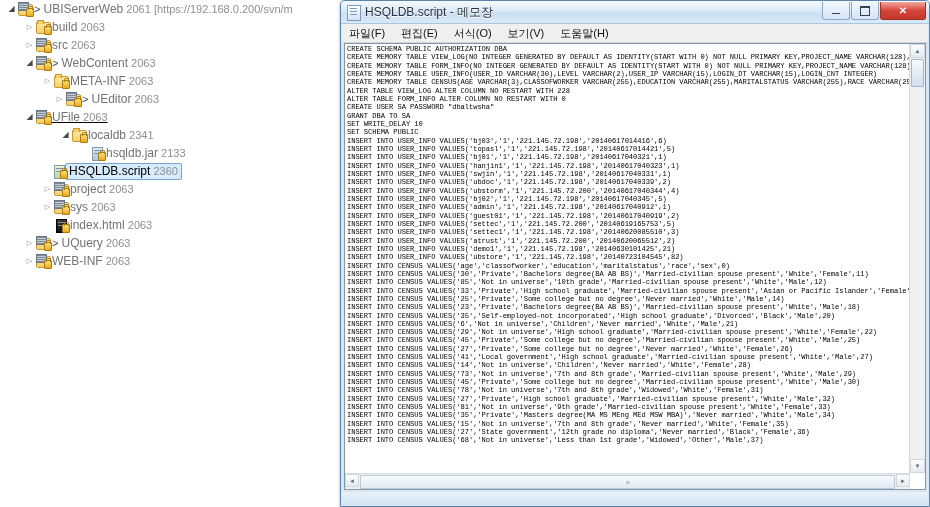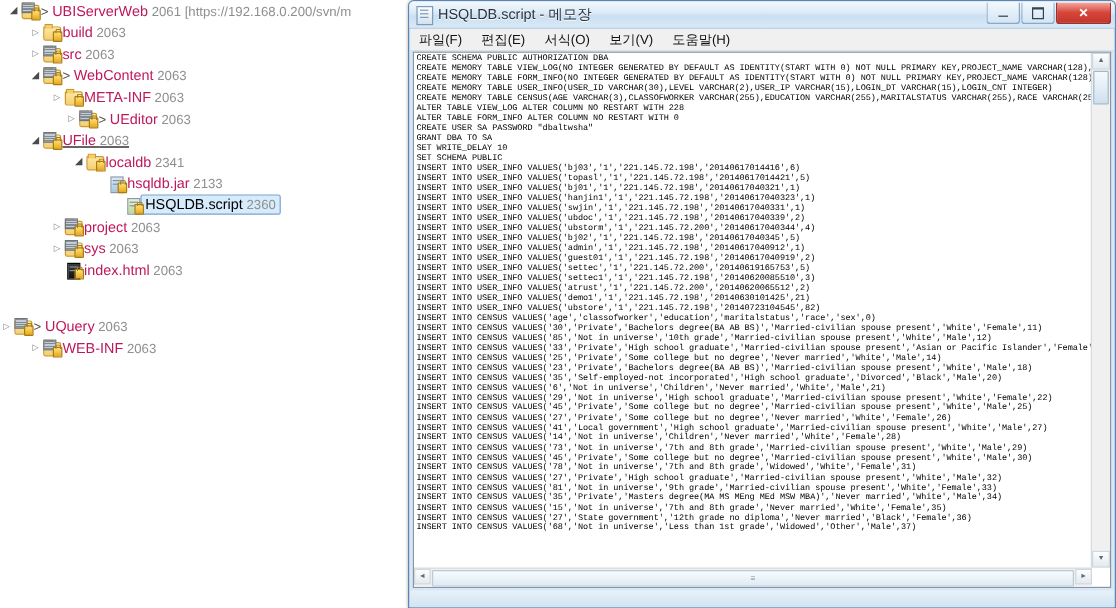--- a/index.html
+++ b/index.html
@@ -56,21 +56,21 @@
   .ficon .file{
     position:absolute;left:3px;top:3px;width:9px;height:12px;
     background:#ffffff;border:1px solid #8a9aa8;
   }
   .ficon .file.jar{background:linear-gradient(#d9e8f5,#aac6e0);}
   .ficon .file.script{background:linear-gradient(#e6f2d5,#bcd89a);}
   .ficon .file.html{background:linear-gradient(#3a3a3a,#111);border-color:#000;}
   .ficon .file .bar{position:absolute;left:1px;top:2px;right:1px;height:1px;background:#7f93a6;}
   .ficon .file .bar2{position:absolute;left:1px;top:5px;right:3px;height:1px;background:#7f93a6;}
 
-  .nm{color:#be185d;font-size:12px;}
+  .nm{color:#737373;font-size:12px;}
   .rev{color:#8f8f8f;font-size:11px;}
   .arrowmark{color:#4a4a4a;font-size:11px;}
   .url{color:#8f8f8f;font-size:11px;margin-top:13px;}
   .sel .nm{color:#000;}
   .selbox{
     display:inline-block;background:#d6ebfb;border:1px solid #7da2ce;
     border-radius:2px;padding:0 3px;margin-left:-3px;line-height:15px;height:15px;
   }
 
   
@@ -180,31 +180,31 @@
       <div class="tree-row" style="padding-left: 24px;"><span class="twisty collapsed"></span><span class="ficon"><span class="folder"></span><span class="ver"></span><span class="lock"></span></span><span><span class="nm">src</span> <span class="rev">2063</span></span></div>
       <div class="tree-row" style="padding-left: 24px;"><span class="twisty expanded"></span><span class="ficon"><span class="folder"></span><span class="ver"></span><span class="lock"></span></span><span><span class="arrowmark">&gt; </span><span class="nm">WebContent</span> <span class="rev">2063</span></span></div>
       <div class="tree-row" style="padding-left: 42px;"><span class="twisty collapsed"></span><span class="ficon"><span class="folder"></span><span class="lock"></span></span><span><span class="nm">META-INF</span> <span class="rev">2063</span></span></div>
       <div class="tree-row" style="padding-left: 42px; margin-left: 12px;"><span class="twisty collapsed"></span><span class="ficon"><span class="folder"></span><span class="ver"></span><span class="lock"></span></span><span><span class="arrowmark">&gt; </span><span class="nm">UEditor</span> <span class="rev">2063</span></span></div>
       <div class="tree-row" style="padding-left: 24px; text-decoration: underline;"><span class="twisty expanded"></span><span class="ficon"><span class="folder"></span><span class="ver"></span><span class="lock"></span></span><span><span class="nm">UFile</span> <span class="rev">2063</span></span></div>
       <div class="tree-row" style="padding-left: 60px;"><span class="twisty expanded"></span><span class="ficon"><span class="folder"></span><span class="lock"></span></span><span><span class="nm">localdb</span> <span class="rev">2341</span></span></div>
       <div class="tree-row" style="padding-left: 78px;"><span class="twisty none"></span><span class="ficon"><span class="file jar">
             <span class="bar"></span>
             <span class="bar2"></span>
           </span><span class="lock"></span></span><span><span class="nm">hsqldb.jar</span> <span class="rev">2133</span></span></div>
-      <div class="tree-row sel" style="padding-left: 92px; text-decoration: underline;"><span class="twisty none"></span><span class="ficon"><span class="file script">
+      <div class="tree-row sel" style="padding-left: 40px; text-decoration: underline;"><span class="twisty none"></span><span class="ficon"><span class="file script">
             <span class="bar"></span>
             <span class="bar2"></span>
           </span><span class="lock"></span></span><span class="selbox"><span class="nm">HSQLDB.script</span> <span class="rev">2360</span></span></div>
       <div class="tree-row" style="padding-left: 42px;"><span class="twisty collapsed"></span><span class="ficon"><span class="folder"></span><span class="ver"></span><span class="lock"></span></span><span><span class="nm">project</span> <span class="rev">2063</span></span></div>
       <div class="tree-row" style="padding-left: 42px;"><span class="twisty collapsed"></span><span class="ficon"><span class="folder"></span><span class="ver"></span><span class="lock"></span></span><span><span class="nm">sys</span> <span class="rev">2063</span></span></div>
       <div class="tree-row" style="padding-left: 42px;"><span class="twisty none"></span><span class="ficon"><span class="file html">
             <span class="bar"></span>
             <span class="bar2"></span>
           </span><span class="lock"></span></span><span><span class="nm">index.html</span> <span class="rev">2063</span></span></div>
-      <div class="tree-row" style=" margin-top: 29px;"><span class="twisty collapsed"></span><span class="ficon"><span class="folder"></span><span class="ver"></span><span class="lock"></span></span><span><span class="arrowmark">&gt; </span><span class="nm">UQuery</span> <span class="rev">2063</span></span></div>
+      <div class="tree-row" style="padding-left: 24px;"><span class="twisty collapsed"></span><span class="ficon"><span class="folder"></span><span class="ver"></span><span class="lock"></span></span><span><span class="arrowmark">&gt; </span><span class="nm">UQuery</span> <span class="rev">2063</span></span></div>
       <div class="tree-row" style="padding-left: 24px;"><span class="twisty collapsed"></span><span class="ficon"><span class="folder"></span><span class="ver"></span><span class="lock"></span></span><span><span class="nm">WEB-INF</span> <span class="rev">2063</span></span></div>
     </div>
 
   <div class="np">
 
     <div class="np-title">
       <div class="ticon"></div>
       <div class="ttext">HSQLDB.script - 메모장</div>
       <div class="winbtns">
         <div class="wb">

